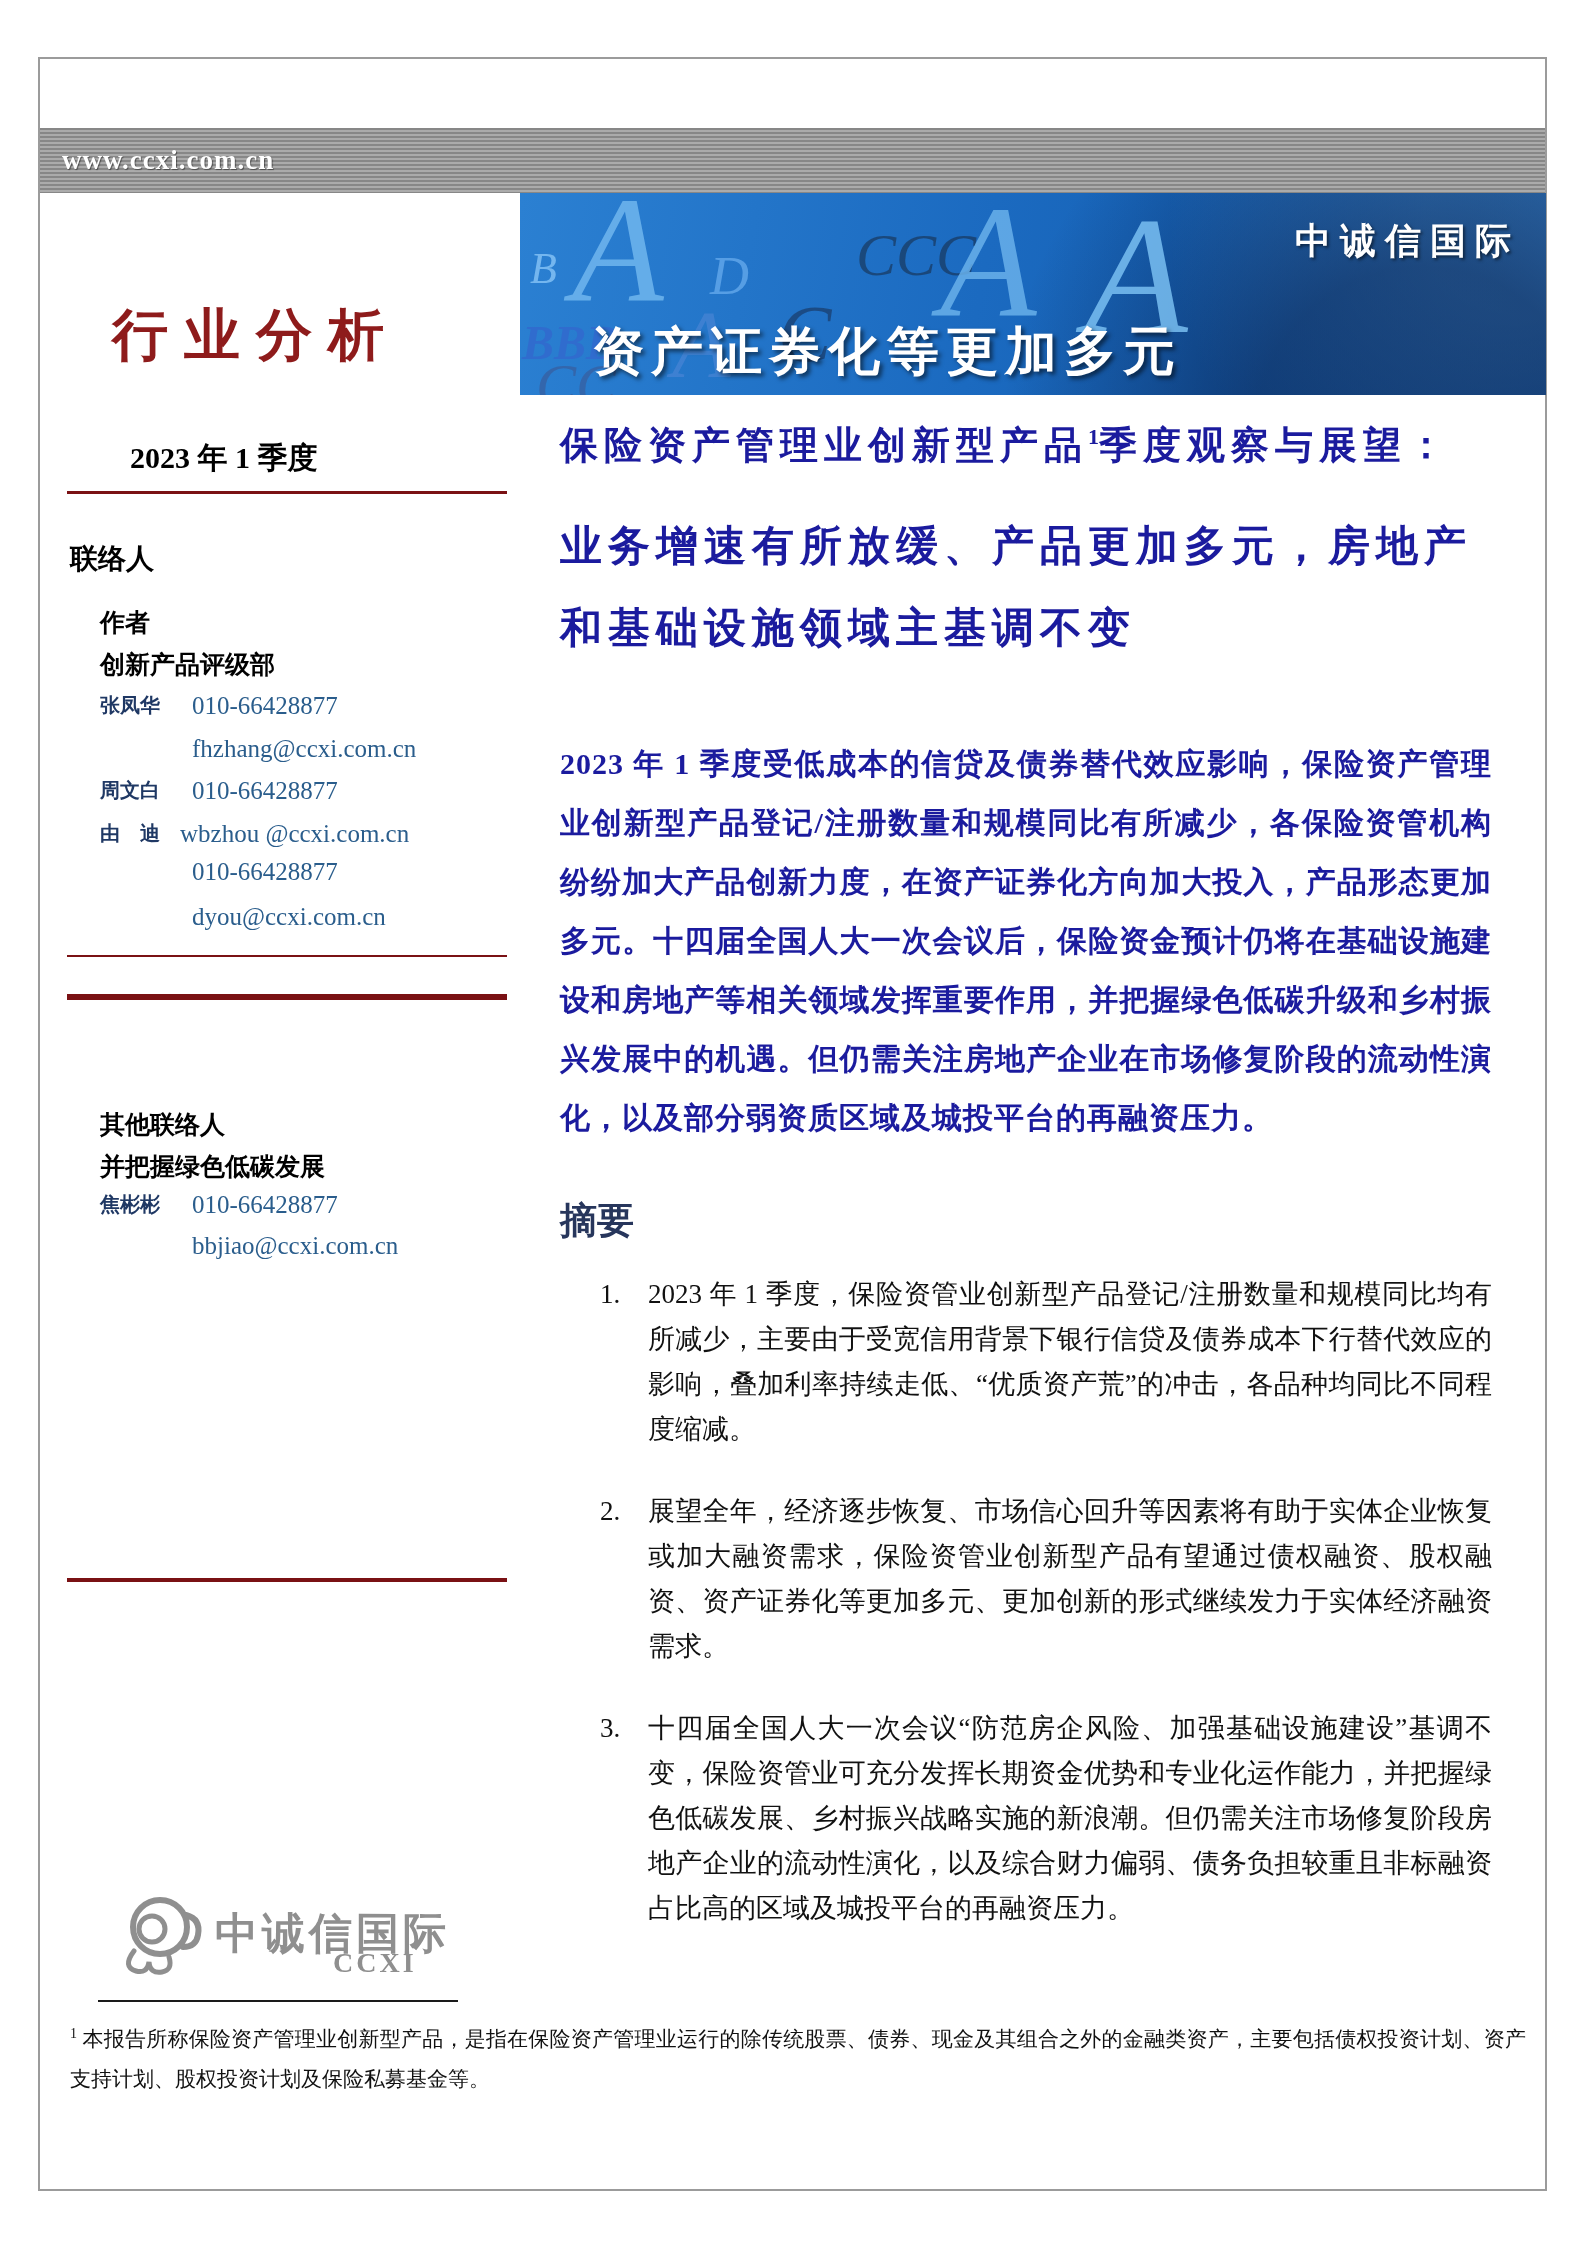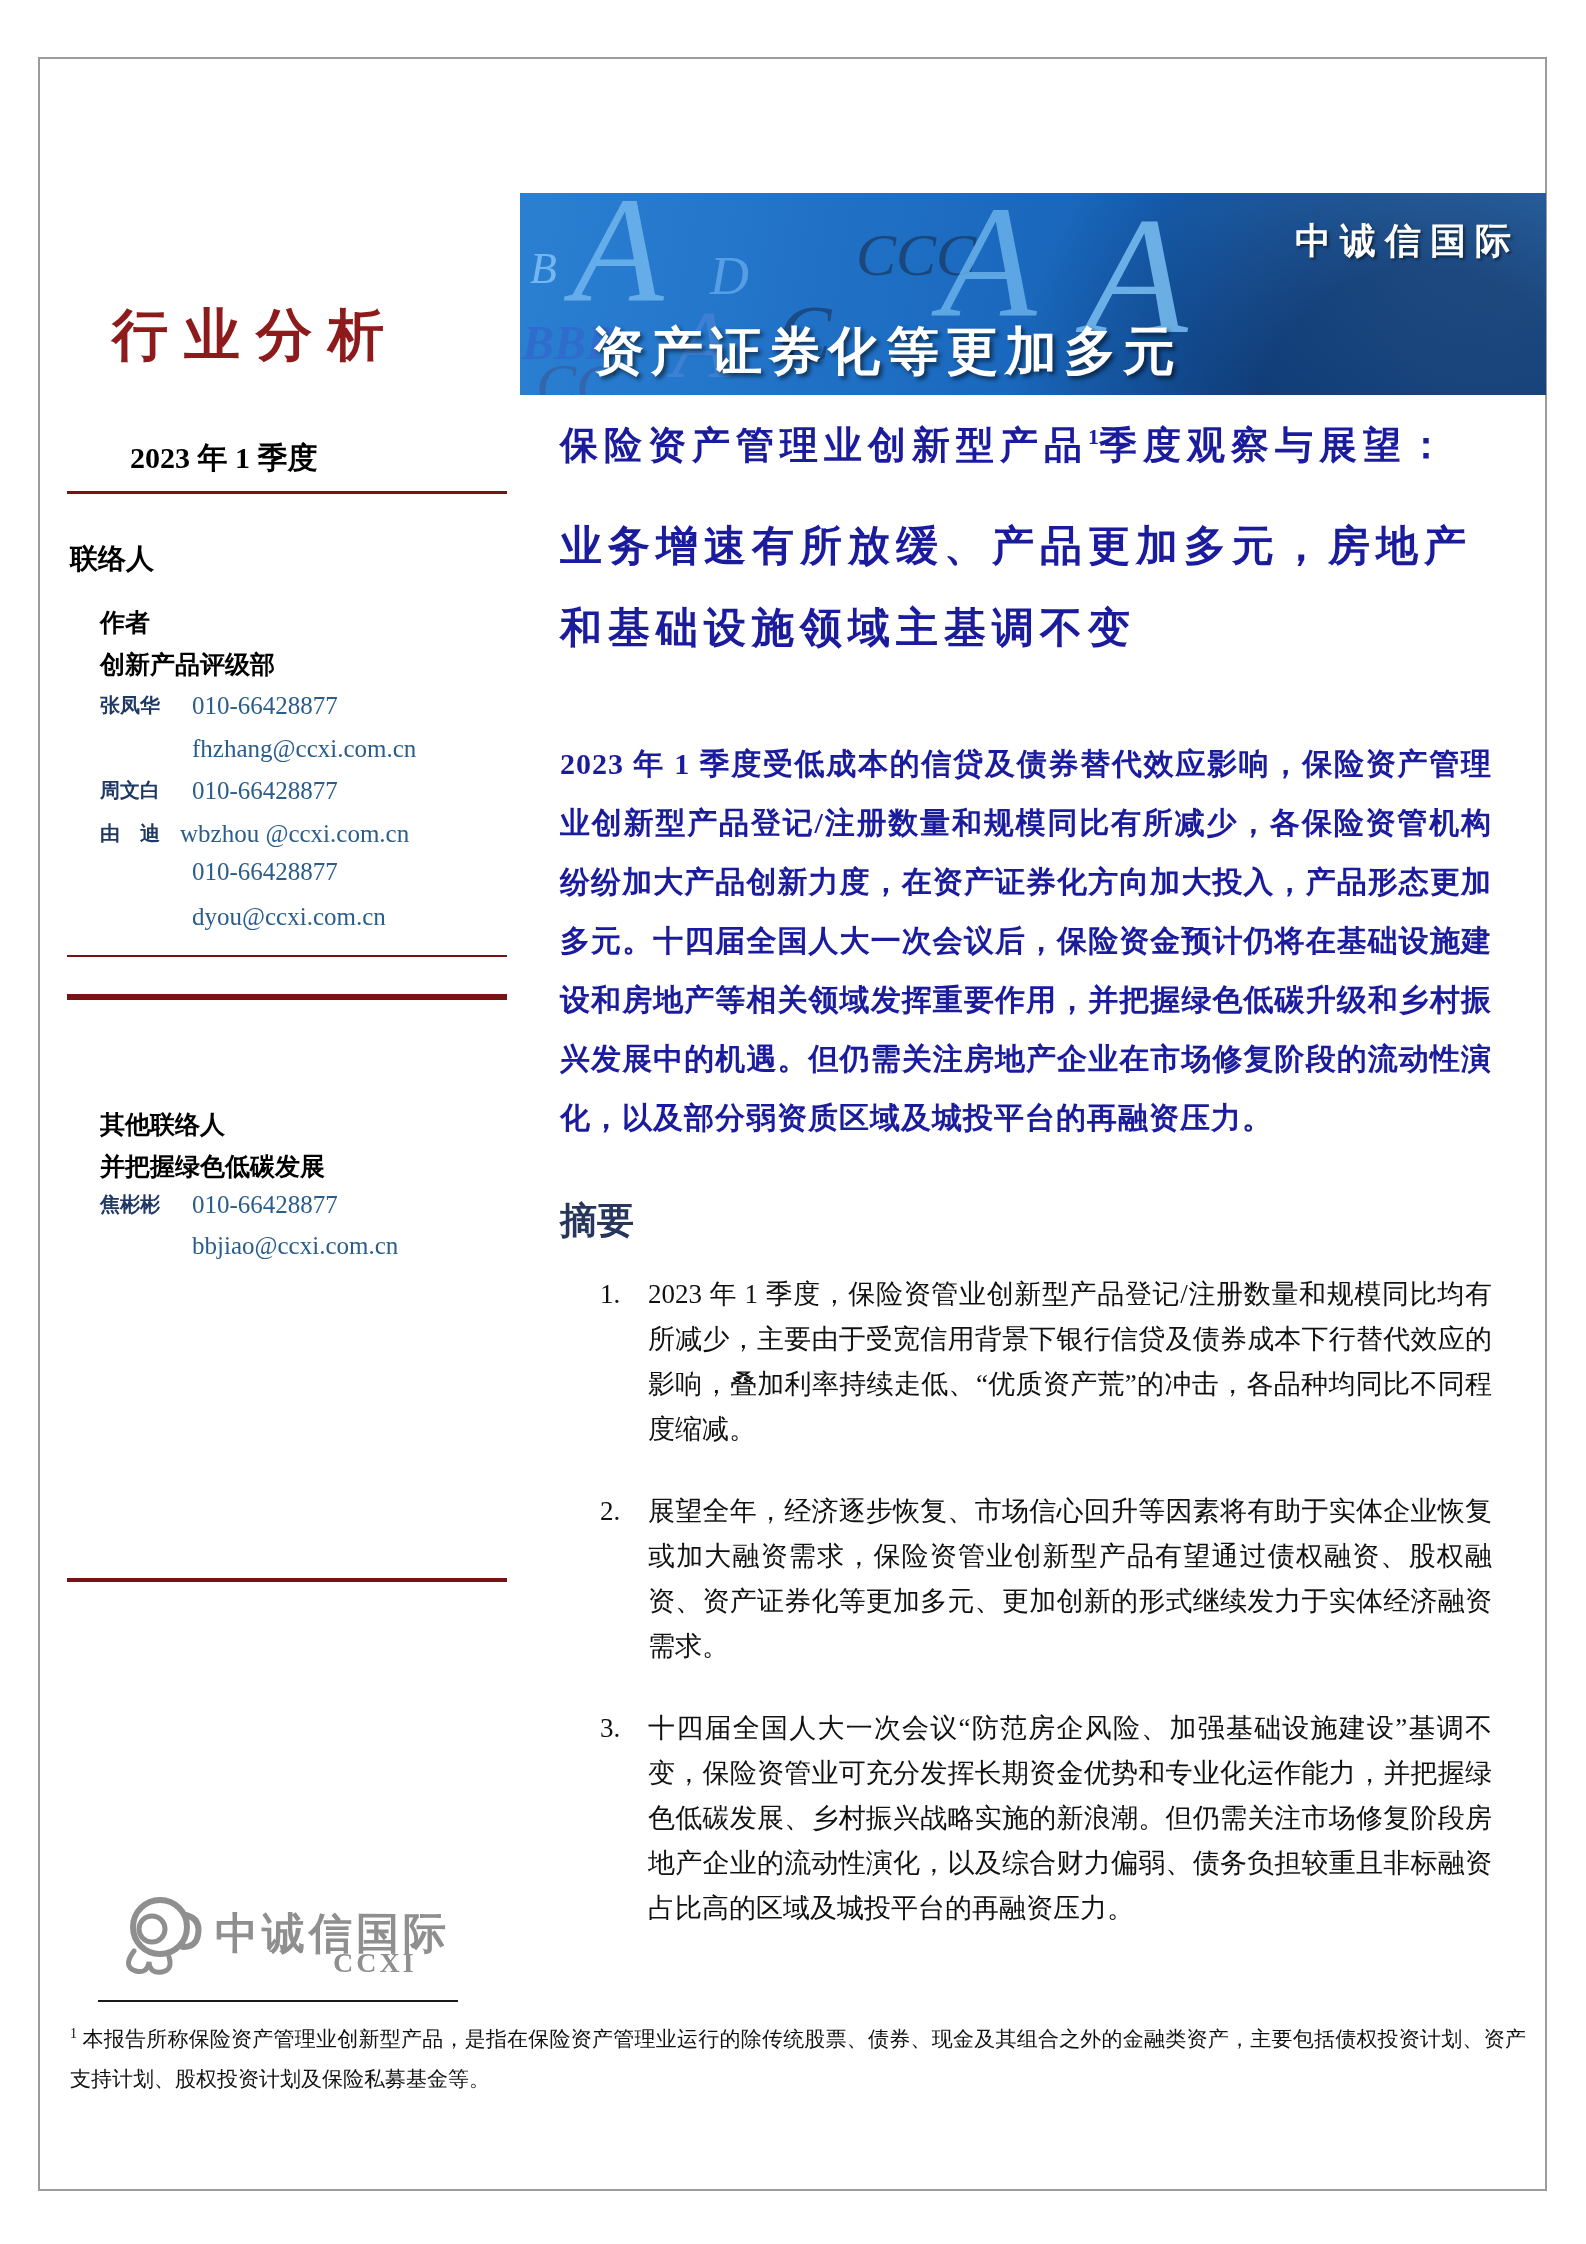--- a/index.html
+++ b/index.html
@@ -93,20 +93,23 @@
     text-align:justify;}
   .footnote sup{font-size:14px;}
 </style>
 </head>
 <body>
 
 <div class="page">
 
   <div class="abs frame"></div>
 
+  <div class="abs topbar">
+    <span class="url">www.ccxi.com.cn</span>
+  </div>
 
   <div class="abs banner">
     <span class="bl0">B</span>
     <span class="bl1">A</span>
     <span class="bl2">D</span>
     <span class="bl3">CCC</span>
     <span class="bl4">A</span>
     <span class="bl5">A</span>
     <span class="bl6">BBB</span>
     <span class="bl7">CC</span>

